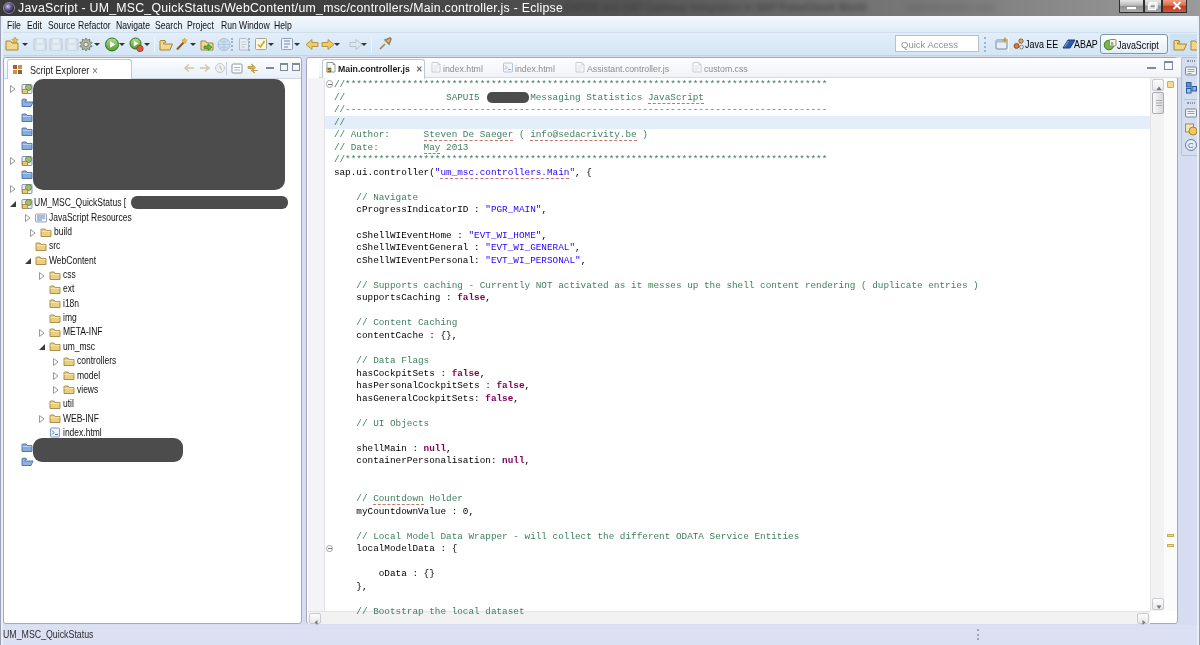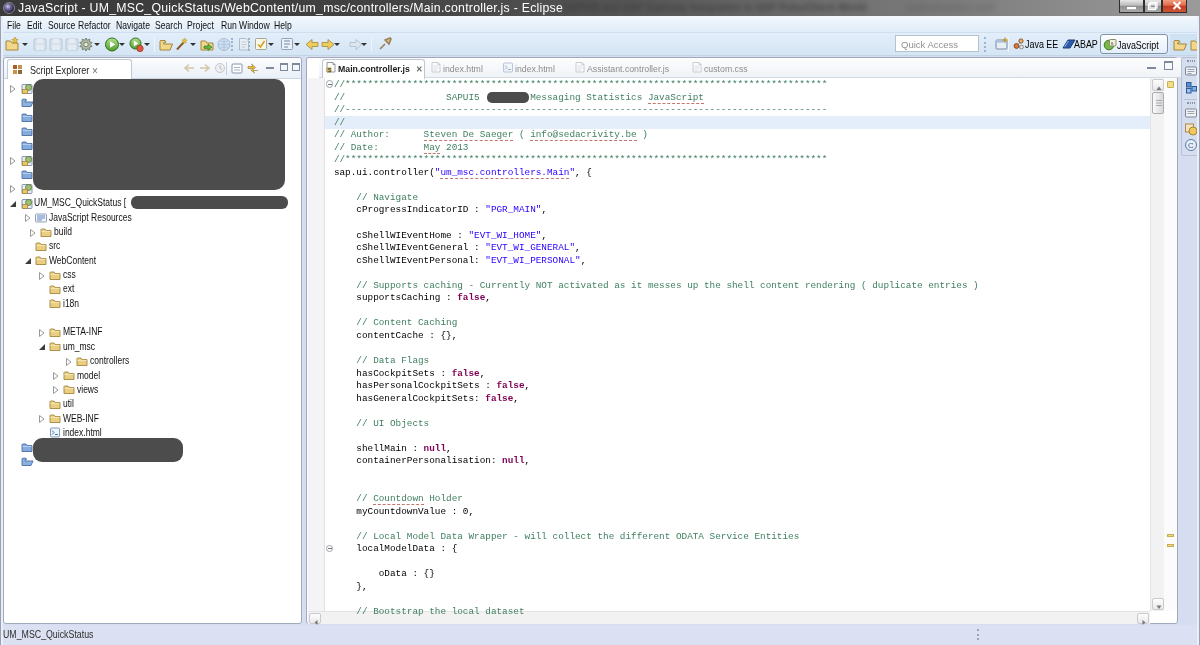--- a/index.html
+++ b/index.html
@@ -407,39 +407,45 @@
         <use href="#folder"></use>
       </svg>
       <span class="tlabel" style="left:59px">ext</span>
     </div>
 <div class="trow" style="left:0;top:238.25px;width:297px">
       <svg style="left:45px" width="13" height="12">
         <use href="#folder"></use>
       </svg>
       <span class="tlabel" style="left:59px">i18n</span>
     </div>
+<div class="trow" style="left:0;top:252.60px;width:297px">
+      <svg style="left:45px" width="13" height="12">
+        <use href="#folder"></use>
+      </svg>
+      <span class="tlabel" style="left:59px">img</span>
+    </div>
 <div class="trow" style="left:0;top:266.95px;width:297px">
       <svg style="left:34px;top:3px" width="9" height="10">
         <use href="#arrc"></use>
       </svg>
       <svg style="left:45px" width="13" height="12">
         <use href="#folder"></use>
       </svg>
       <span class="tlabel" style="left:59px">META-INF</span>
     </div>
 <div class="trow" style="left:0;top:281.30px;width:297px">
       <svg style="left:34px;top:3px" width="9" height="10">
         <use href="#arre"></use>
       </svg>
       <svg style="left:45px" width="13" height="12">
         <use href="#folder"></use>
       </svg>
       <span class="tlabel" style="left:59px">um_msc</span>
     </div>
-<div class="trow" style="left:13px;top:295.65px;width:293px">
+<div class="trow" style="left:0;top:295.65px;width:293px">
       <svg style="left:48px;top:3px" width="9" height="10">
         <use href="#arrc"></use>
       </svg>
       <svg style="left:59px" width="13" height="12">
         <use href="#folder"></use>
       </svg>
       <span class="tlabel" style="left:73px">controllers</span>
     </div>
 <div class="trow" style="left:0;top:310.00px;width:297px">
       <svg style="left:48px;top:3px" width="9" height="10">

